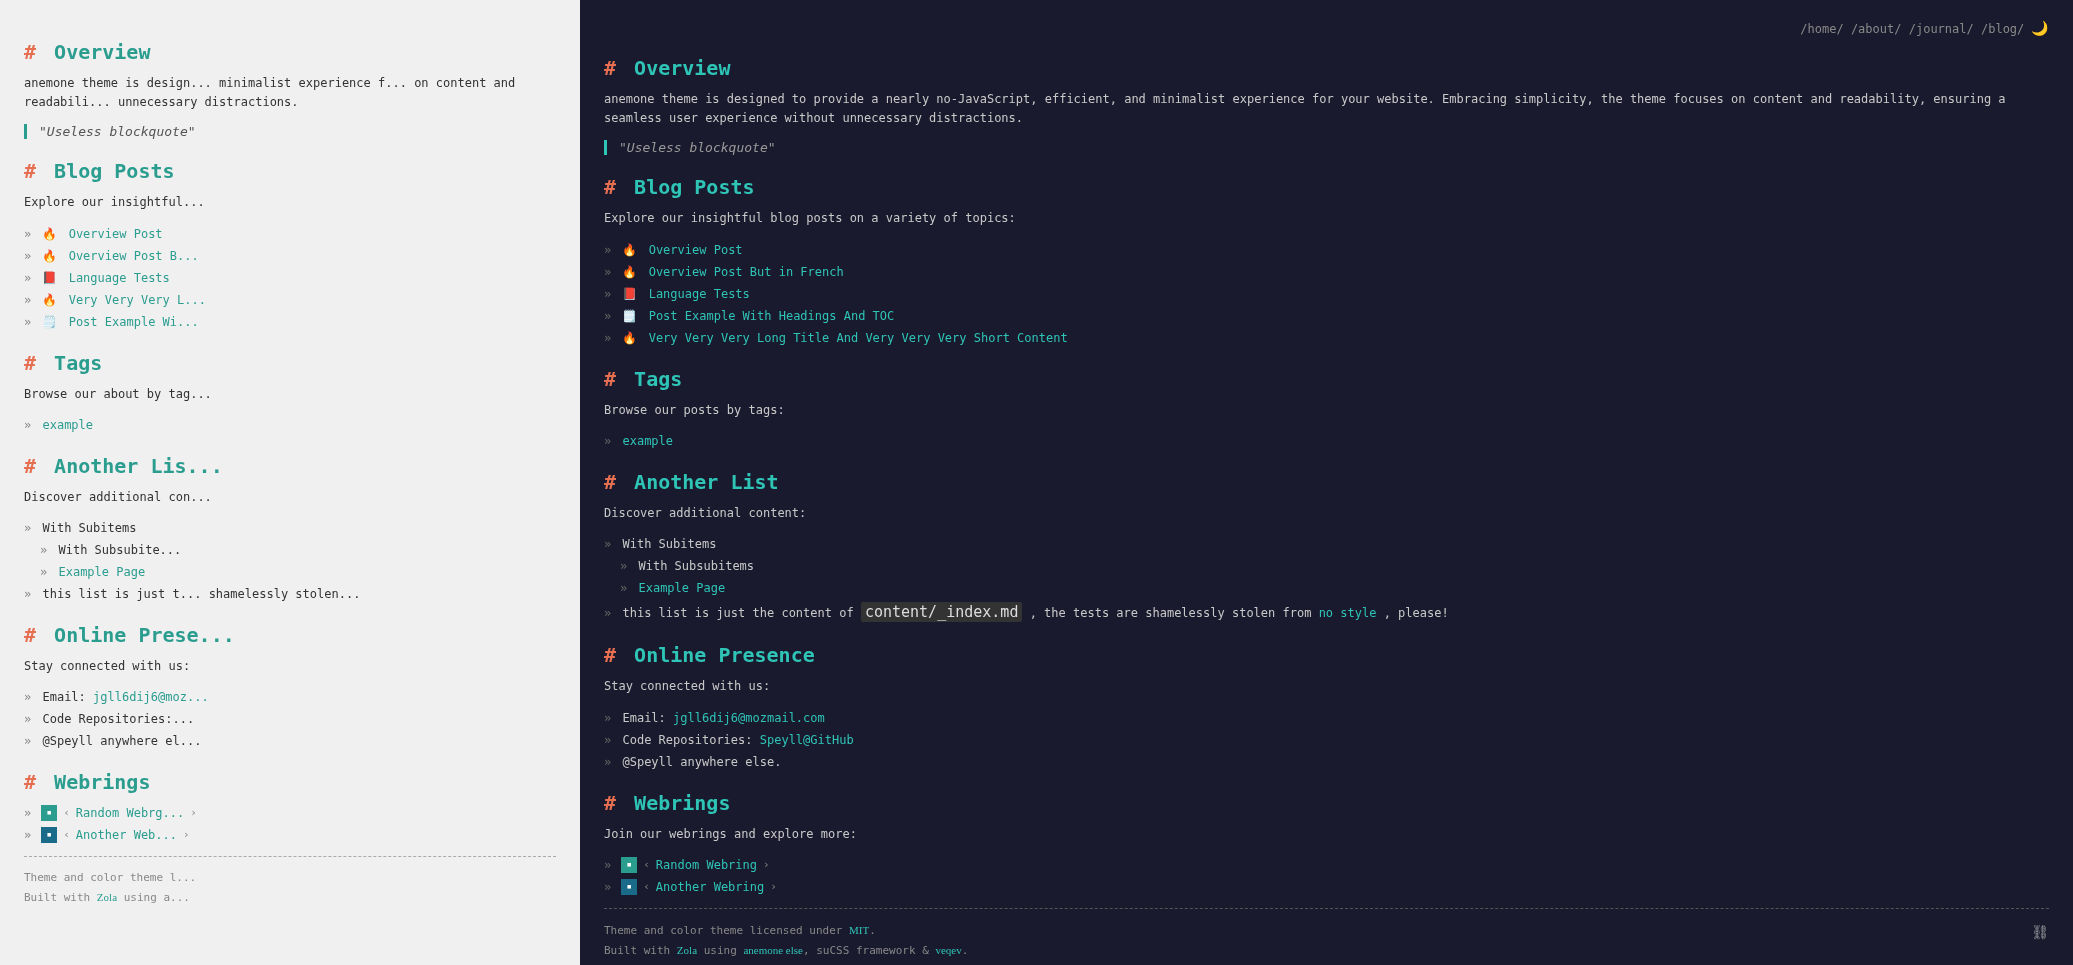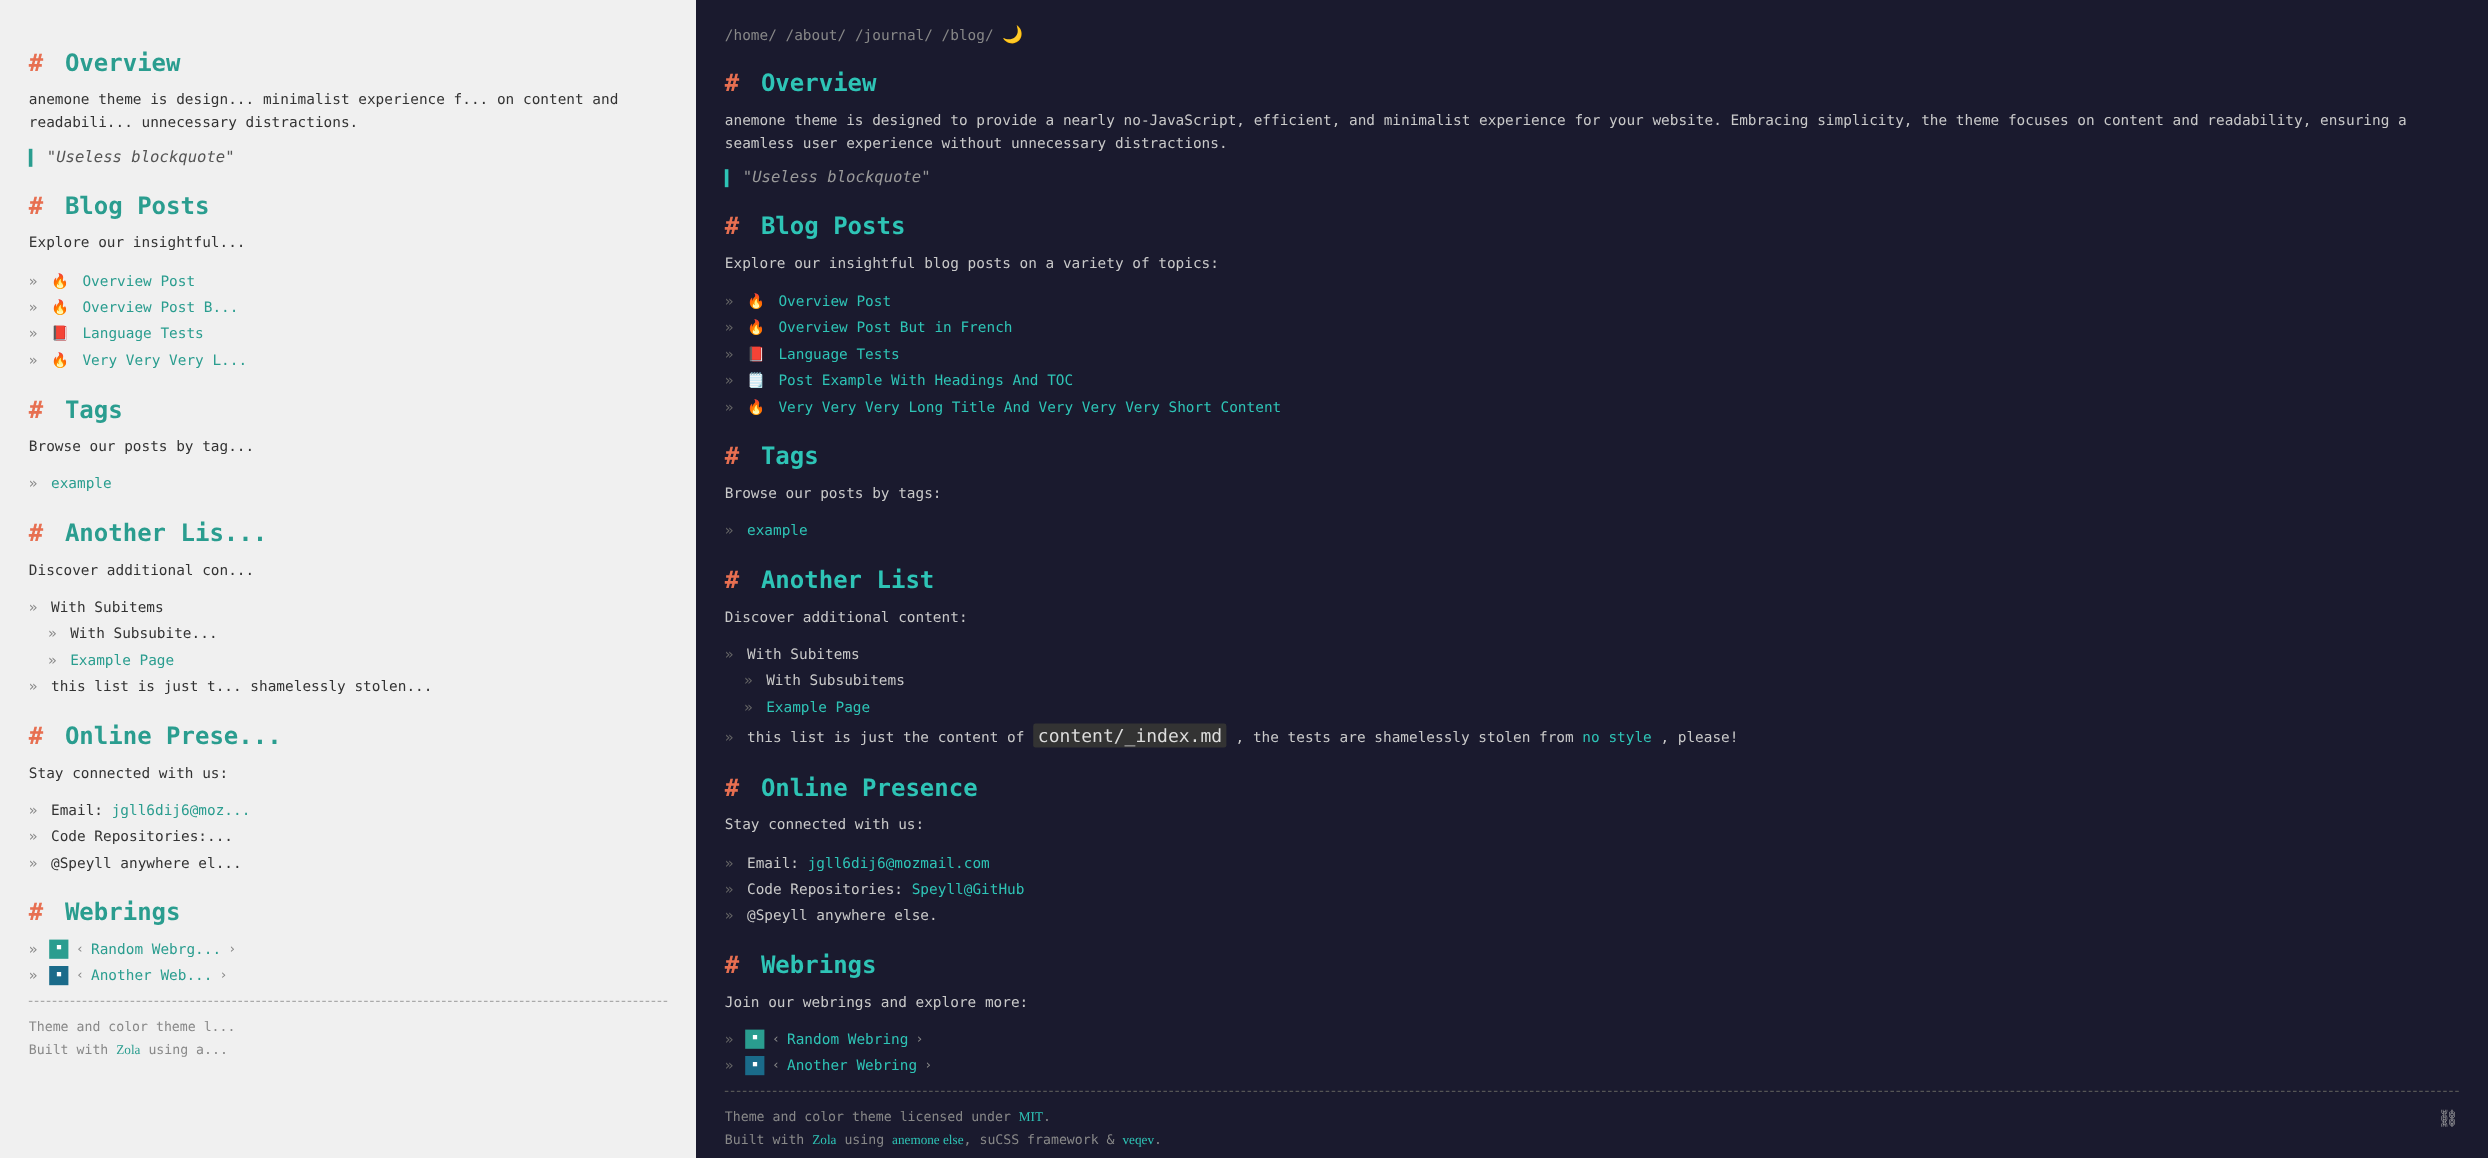--- a/index.html
+++ b/index.html
@@ -25,21 +25,21 @@
     .right-panel {
       flex: 1;
       background: #1a1a2e;
       overflow-y: auto;
       padding: 20px 24px;
       color: #c9c9c9;
     }
 
     
     .top-nav {
-      text-align: left;
+      text-align: right;
       margin-bottom: 20px;
       font-size: 12px;
       color: #888;
     }
     .top-nav a {
       color: #888;
       text-decoration: none;
     }
 
     .moon-icon {
@@ -249,29 +249,34 @@
       <div class="list-item">
         <span class="bullet">»</span>
         <span class="emoji">📕</span>
         <a class="link-item" href="#">Language Tests</a>
       </div>
       <div class="list-item">
         <span class="bullet">»</span>
         <span class="emoji">🔥</span>
         <a class="link-item" href="#">Very Very Very L...</a>
       </div>
+      <div class="list-item">
+        <span class="bullet">»</span>
+        <span class="emoji">🗒️</span>
+        <a class="link-item" href="#">Post Example Wi...</a>
+      </div>
     </div>
   </div>
 
   <div>
     <h2 class="section-heading">
       <span class="heading-hash">#</span>
       <span>Tags</span>
     </h2>
-    <p class="para">Browse our posts by tag...</p>
+    <p class="para">Browse our about by tag...</p>
     <div class="list-container">
       <div class="list-item">
         <span class="bullet">»</span>
         <a class="link-item" href="#">example</a>
       </div>
     </div>
   </div>
 
   <div>
     <h2 class="section-heading">

